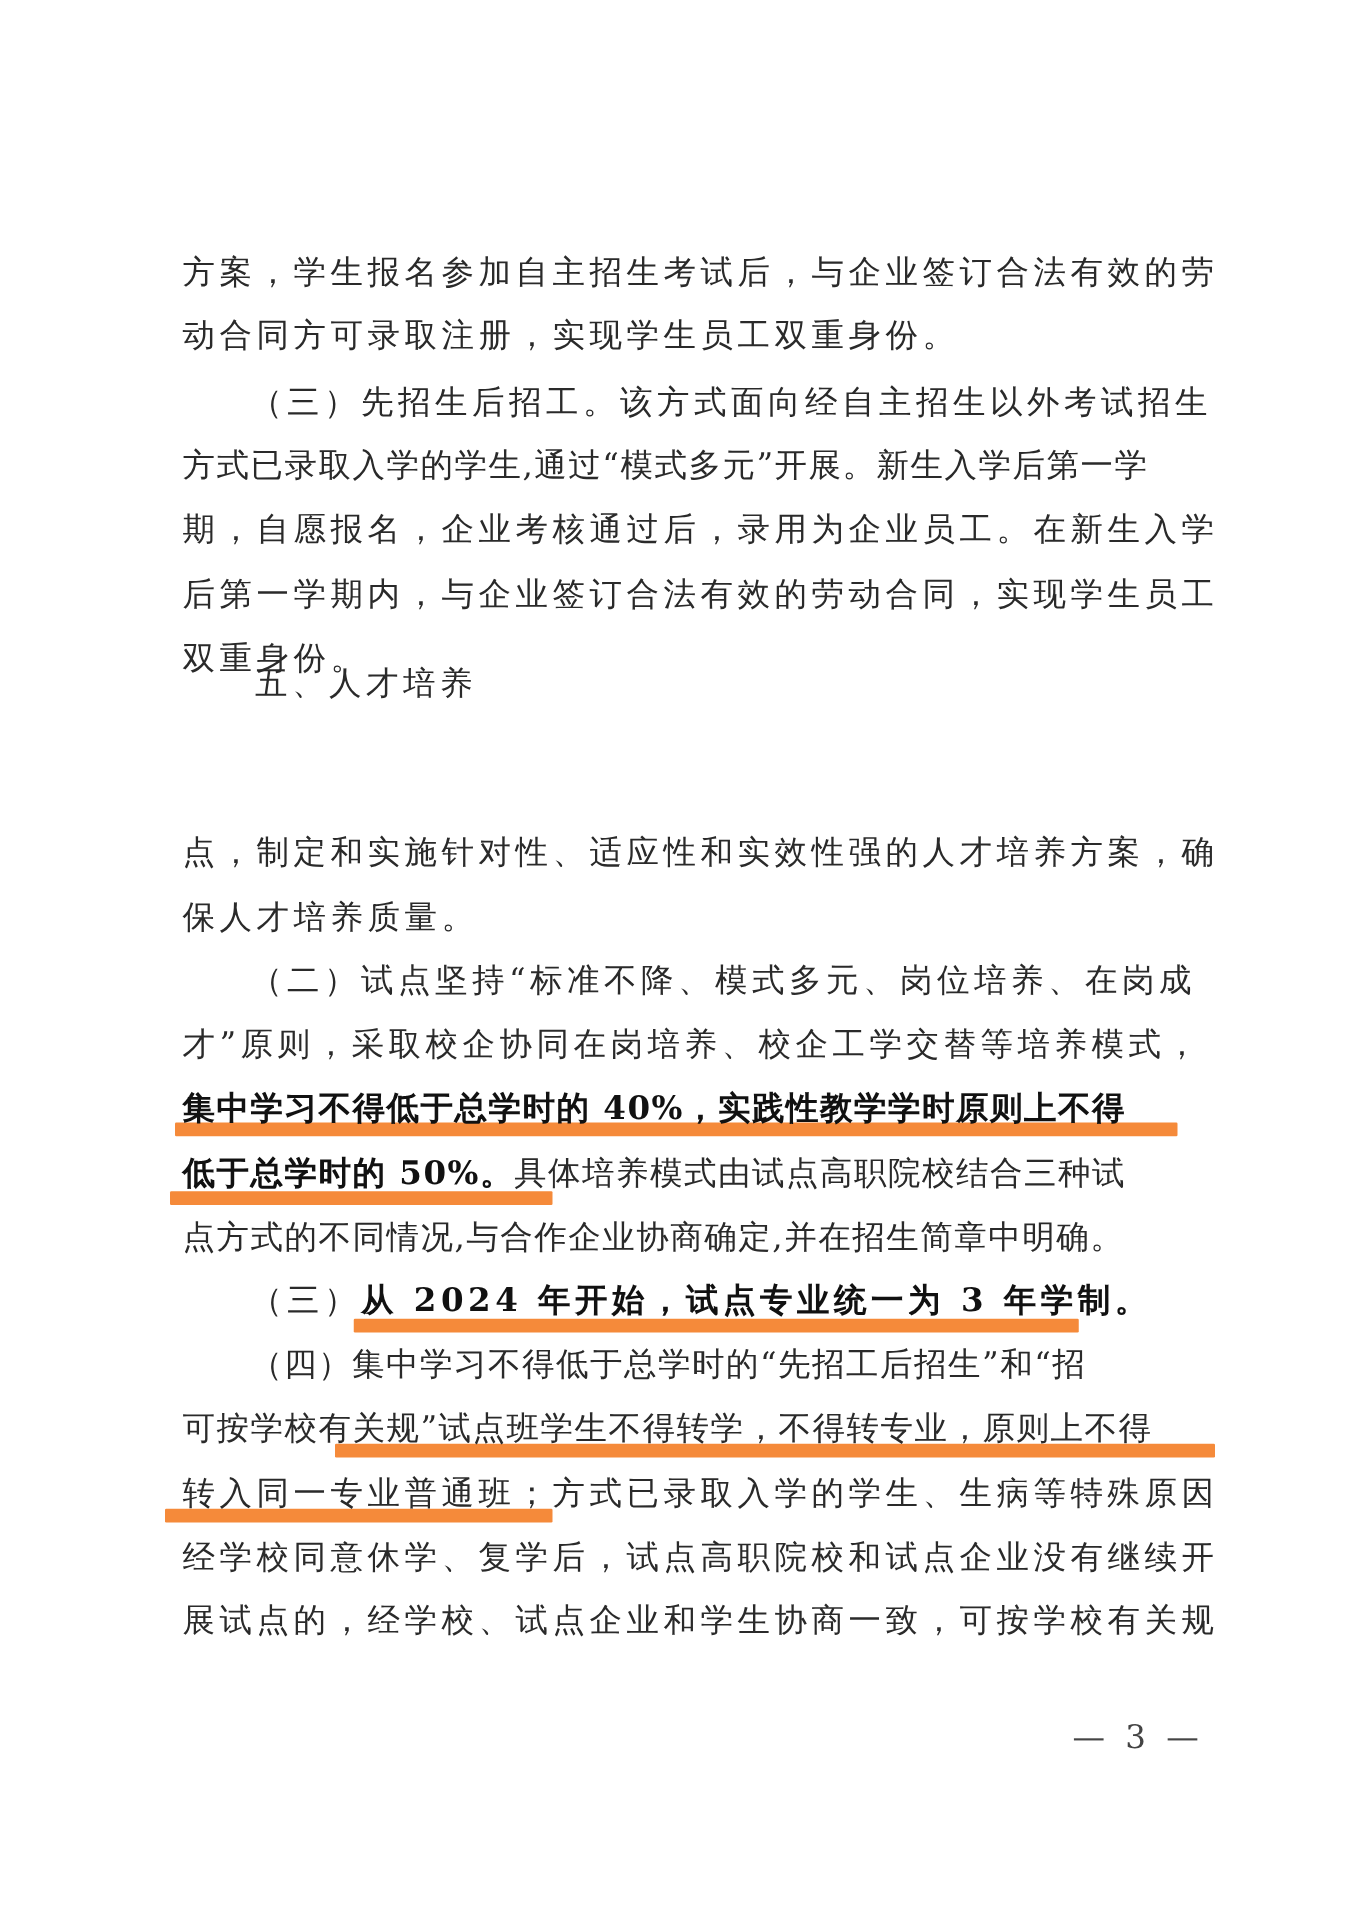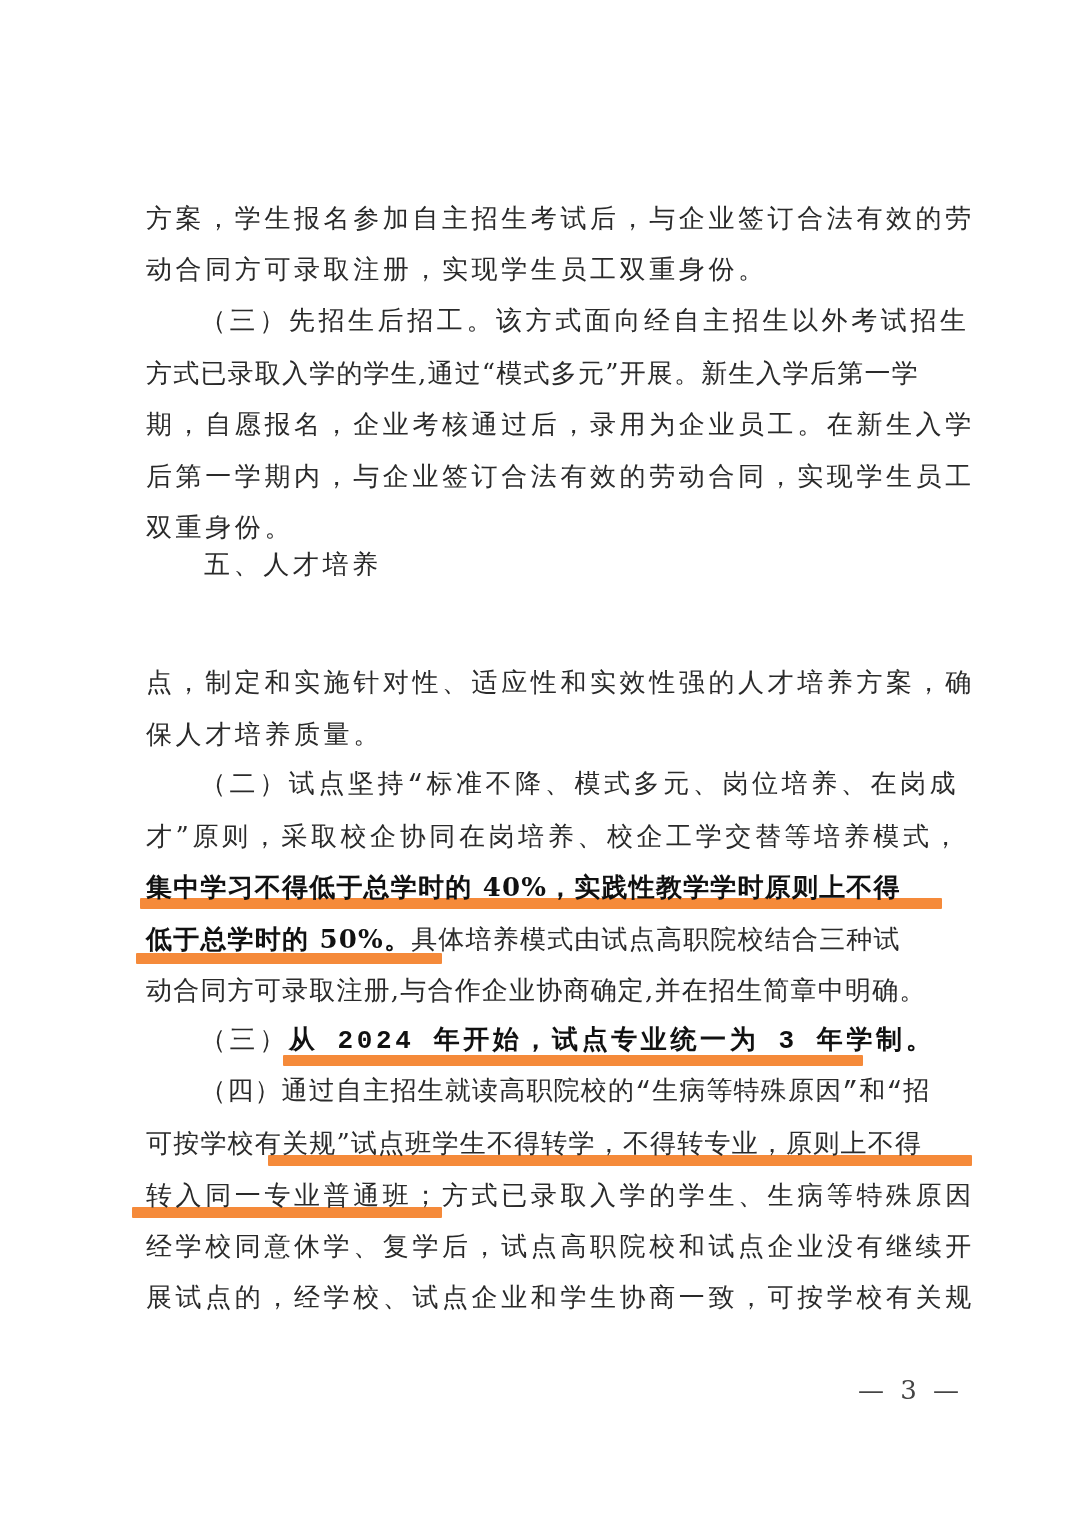--- a/index.html
+++ b/index.html
@@ -6,21 +6,21 @@
   body {
     width: 1080px; height: 1527px; background: #ffffff; position: relative; overflow: hidden;
     font-family: "DejaVu Serif", "Liberation Serif", serif; color: #2a2a2a;
   }
   .page { position: absolute; left: 0; top: 0; width: 1080px; height: 1527px; }
   .line {
     position: absolute; left: 146px; width: 800px; height: 52px;
     font-size: 26px; line-height: 52px; white-space: nowrap; letter-spacing: 3.6px;
     z-index: 2;
   }
-  .line.indent { left: 200px; width: 746px; font-family: Liberation Mono, monospace; }
+  .line.indent { left: 200px; width: 746px; }
   .line.tight { letter-spacing: 1.2px; }
   .bold { font-weight: bold; color: #111; }
   .hl {
     position: absolute; height: 11px; background: #f58a3a; z-index: 1; border-radius: 1px;
   }
   .page-num {
     position: absolute; left: 858px; top: 1372px; font-size: 26px; line-height: 36px;
     color: #444; letter-spacing: 4px;
   }
 </style>
@@ -37,37 +37,37 @@
 
   <div class="line" style="top:192px;">方案，学生报名参加自主招生考试后，与企业签订合法有效的劳</div>
   <div class="line" style="top:243px;">动合同方可录取注册，实现学生员工双重身份。</div>
 
   <div class="line indent" style="top:296px;">（三）先招生后招工。该方式面向经自主招生以外考试招生</div>
   <div class="line tight" style="top:347px;">方式已录取入学的学生,通过“模式多元”开展。新生入学后第一学</div>
   <div class="line" style="top:398px;">期，自愿报名，企业考核通过后，录用为企业员工。在新生入学</div>
   <div class="line" style="top:450px;">后第一学期内，与企业签订合法有效的劳动合同，实现学生员工</div>
   <div class="line" style="top:501px;">双重身份。</div>
 
-  <div class="line" style="top:538px; left:204px;">五、人才培养</div>
+  <div class="line" style="top:521px; left:204px;">五、人才培养</div>
 
   <div class="line" style="top:656px;">点，制定和实施针对性、适应性和实效性强的人才培养方案，确</div>
   <div class="line" style="top:708px;">保人才培养质量。</div>
 
   <div class="line indent" style="top:759px;">（二）试点坚持“标准不降、模式多元、岗位培养、在岗成</div>
   <div class="line" style="top:810px;">才”原则，采取校企协同在岗培养、校企工学交替等培养模式，</div>
   <div class="line bold tight" style="top:861px;">集中学习不得低于总学时的 40%，实践性教学学时原则上不得</div>
   <div class="line tight" style="top:913px;">
     <span class="bold">低于总学时的 50%。</span><span>具体培养模式由试点高职院校结合三种试</span>
   </div>
-  <div class="line tight" style="top:964px;">动合同方可录取注册,与合作企业协商确定,并在招生简章中明确。</div>
+  <div class="line tight" style="top:964px;">点方式的不同情况,与合作企业协商确定,并在招生简章中明确。</div>
 
   <div class="line indent" style="top:1015px;">
     <span>（三）</span><span class="bold">从 2024 年开始，试点专业统一为 3 年学制。</span>
   </div>
 
-  <div class="line indent tight" style="top:1066px;">（四）通过自主招生就读高职院校的“生病等特殊原因”和“招</div>
+  <div class="line indent tight" style="top:1066px;">（四）集中学习不得低于总学时的“先招工后招生”和“招</div>
   <div class="line tight" style="top:1117px;">可按学校有关规”试点班学生不得转学，不得转专业，原则上不得</div>
   <div class="line" style="top:1169px;">转入同一专业普通班；方式已录取入学的学生、生病等特殊原因</div>
   <div class="line" style="top:1220px;">经学校同意休学、复学后，试点高职院校和试点企业没有继续开</div>
   <div class="line" style="top:1271px;">展试点的，经学校、试点企业和学生协商一致，可按学校有关规</div>
 
   <div class="page-num">— 3 —</div>
 </div>
 
 </body></html>

